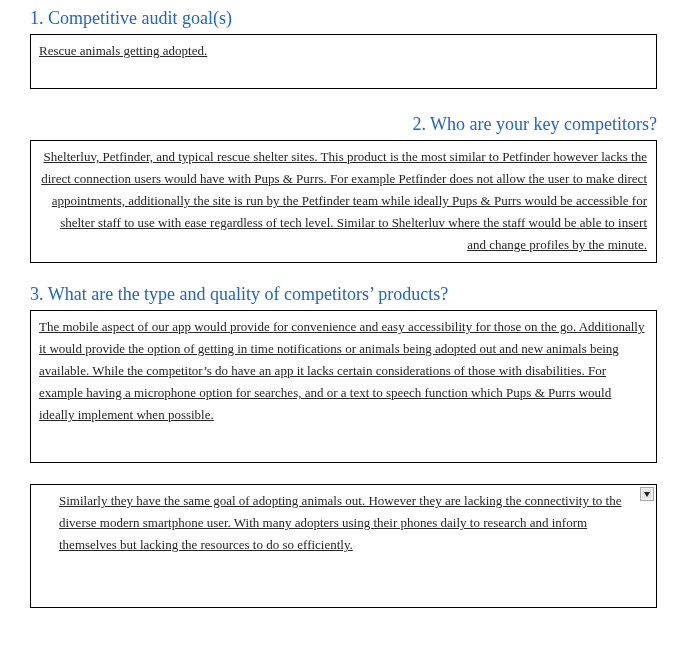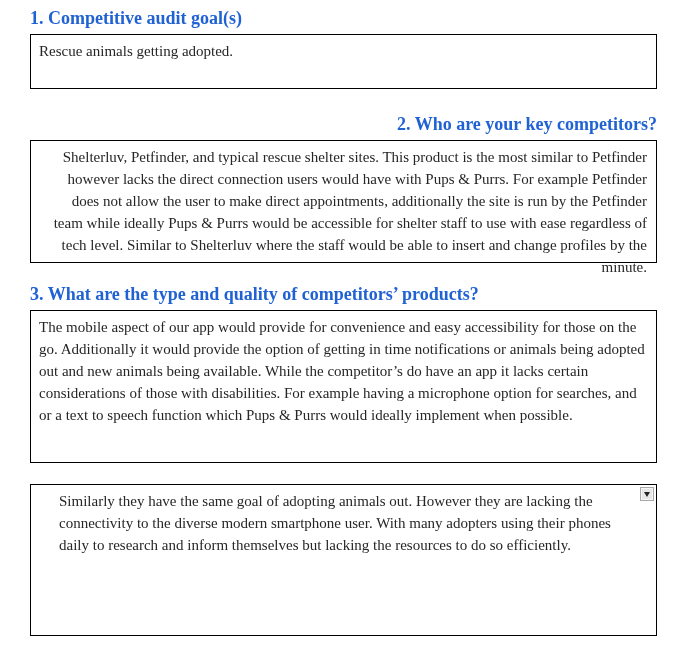--- a/index.html
+++ b/index.html
@@ -17,41 +17,42 @@
     box-sizing: border-box;
     width: 684px;
     height: 670px;
     padding: 8px 27px 0 30px;
   }
   .section-heading {
     margin: 0 0 6px 0;
     font-family: "Liberation Serif", "DejaVu Serif", serif;
     font-size: 18px;
     line-height: 20px;
-    font-weight: bold;
+    font-weight: normal;
     color: #2062d4;
   }
   .answer-box {
     position: relative;
     box-sizing: border-box;
     width: 627px;
     border: 1.5px solid #000000;
     background: #ffffff;
     padding: 5px 9px 5px 8px;
   }
   .answer-box p {
     margin: 0;
-    font-size: 15px;
+    font-size: 13px;
     line-height: 22px;
     color: #262626;
+    text-decoration: underline;
   }
   .box-1 { height: 55px; }
   .box-2 { height: 123px; }
   .box-3 { height: 153px; }
-  .box-4 { height: 152px; padding-right: 22px; padding-left: 28px; }
+  .box-4 { height: 124px; padding-right: 22px; padding-left: 28px; }
   .section-2 { margin-top: 25px; text-align: right; }
   .section-3 { margin-top: 21px; }
   .section-4 { margin-top: 21px; }
   .dd-button {
     position: absolute;
     top: 2px;
     right: 2px;
     width: 14px;
     height: 14px;
     padding: 0;

